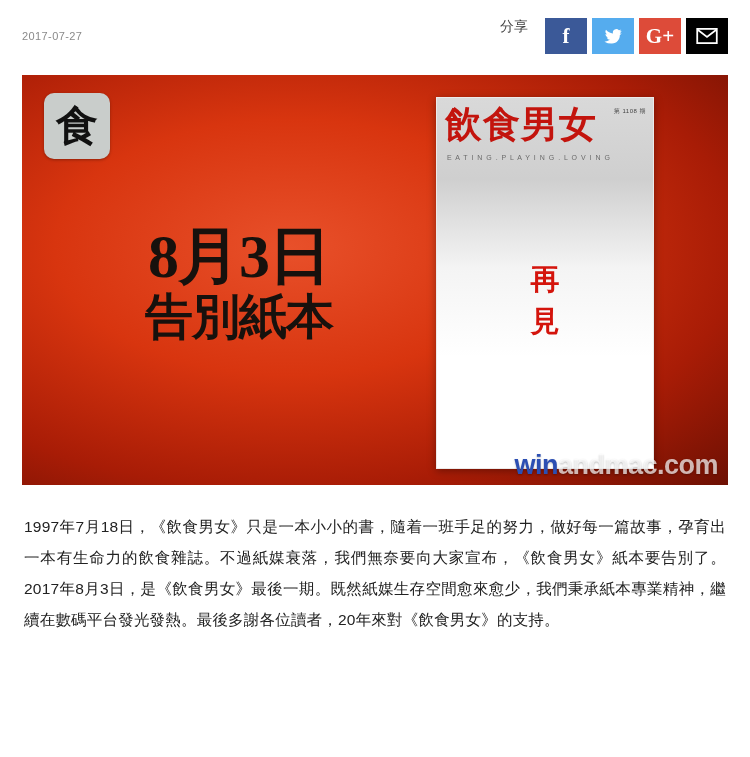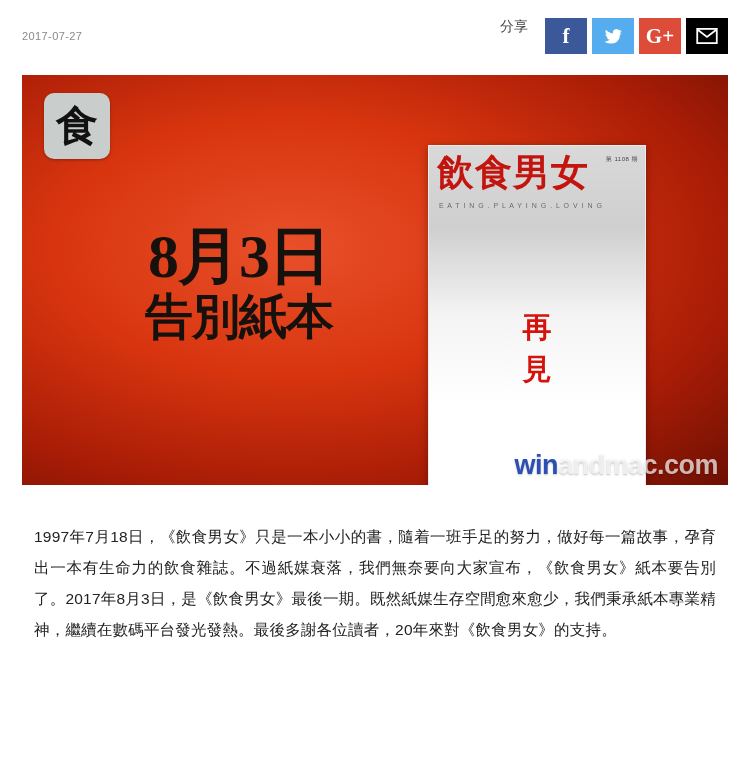--- a/index.html
+++ b/index.html
@@ -119,29 +119,28 @@
   .hero-line2 {
     font-size: 48px;
     line-height: 1.05;
     letter-spacing: -1px;
     display: block;
     margin-top: 4px;
   }
   
   .cover {
     position: absolute;
-    right: 82px;
+    right: 74px;
     top: 22px;
     width: 218px;
     height: 372px;
     background: linear-gradient(#d9d9d9 0%, #cfcfcf 22%, #f4f4f4 46%, #ffffff 70%, #ffffff 100%);
     border: 1px solid #eceaea;
     box-shadow: 0 2px 8px rgba(0,0,0,0.35);
     overflow: hidden;
-    margin-top: 48px;
   }
   .cover-masthead {
     position: absolute;
     top: 8px;
     left: 8px;
     right: 8px;
     font-family: "Liberation Serif", serif;
     font-size: 37px;
     font-weight: bold;
     color: #c3140d;
@@ -192,21 +191,21 @@
   .watermark .w-dim { color: rgba(255,255,255,0.7); }
 
   .body-copy {
     padding: 26px 24px 0 24px;
     font-size: 15.5px;
     line-height: 2.0;
     color: #222222;
     text-align: justify;
     letter-spacing: 0.2px;
   }
-  .body-copy p { margin: 10px; }
+  .body-copy p { margin: 0; }
 </style>
 </head>
 <body>
 
 <div class="page">
 
 
   <div class="meta-row">
     <div class="post-date">2017-07-27</div>
 

